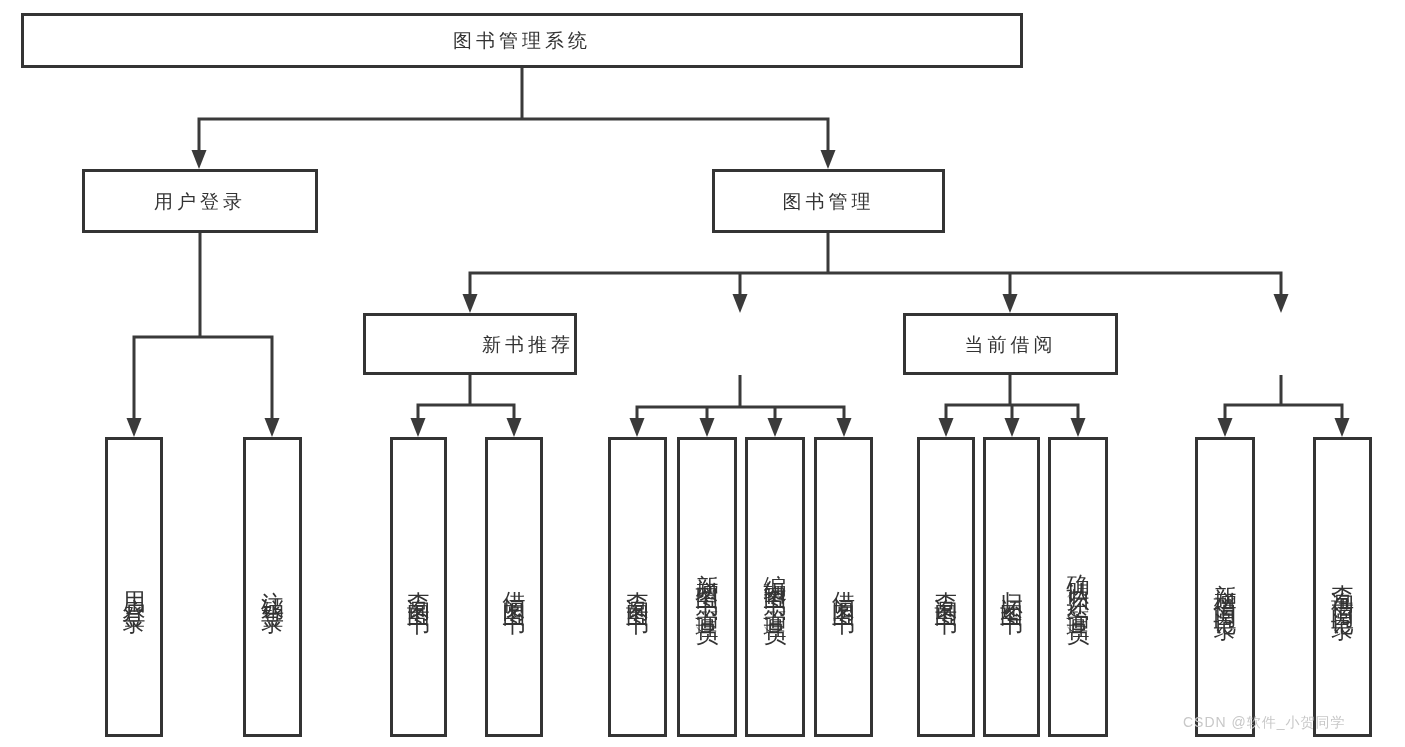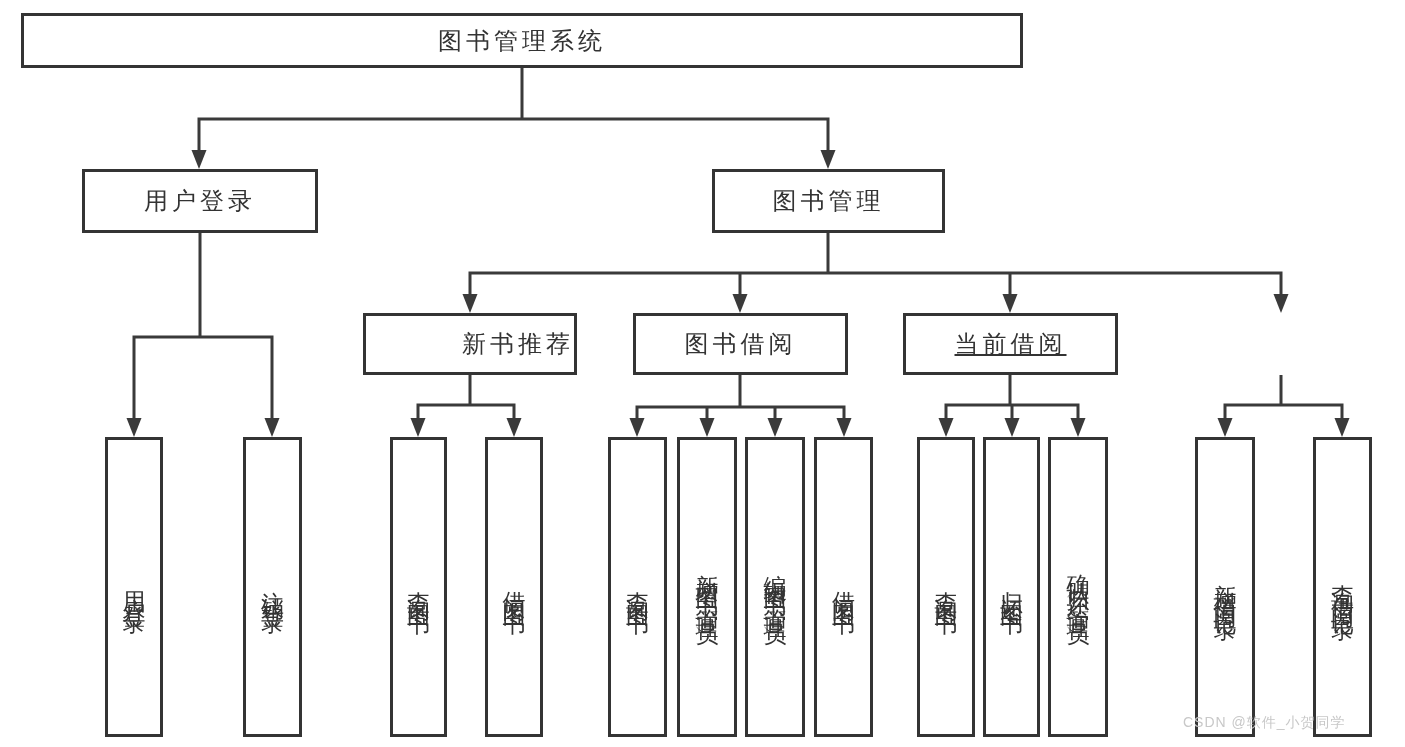--- a/index.html
+++ b/index.html
@@ -23,21 +23,21 @@
     box-sizing: border-box;
     border: 3px solid var(--border, #343434);
     background: #ffffff;
     display: flex;
     align-items: center;
     justify-content: center;
     color: var(--ink, #333333);
     z-index: 2;
   }
   .node.h span {
-    font-size: 24px;
+    font-size: 19px;
     letter-spacing: 4px;
     white-space: nowrap;
     line-height: 1;
   }
   .node.v span {
     writing-mode: vertical-rl;
     text-orientation: mixed;
     font-size: 23px;
     letter-spacing: 7px;
     line-height: 1;
@@ -116,24 +116,21 @@
   <div class="node h" style="left:82px; top:169px; width:236px; height:64px;">
     <span>用户登录</span>
   </div>
   <div class="node h" style="left:712px; top:169px; width:233px; height:64px;text-align:right;">
     <span>图书管理</span>
   </div>
 
   <div class="node h" style="left:363px; top:313px; width:214px; height:62px;justify-content:flex-end;">
     <span>新书推荐</span>
   </div>
-  <div class="node h" style="left:633px; top:313px; width:215px; height:62px;">
-    <span>图书借阅</span>
-  </div>
-  <div class="node h" style="left:903px; top:313px; width:215px; height:62px;text-decoration:underline;">
+  <div class="node h" style="left:903px; top:313px; width:215px; height:62px;">
     <span>当前借阅</span>
   </div>
 
   <div class="node v" style="left:105px; top:437px; width:58px; height:300px;">
     <span>用户登录</span>
   </div>
   <div class="node v" style="left:243px; top:437px; width:59px; height:300px;">
     <span>注销登录</span>
   </div>
 

